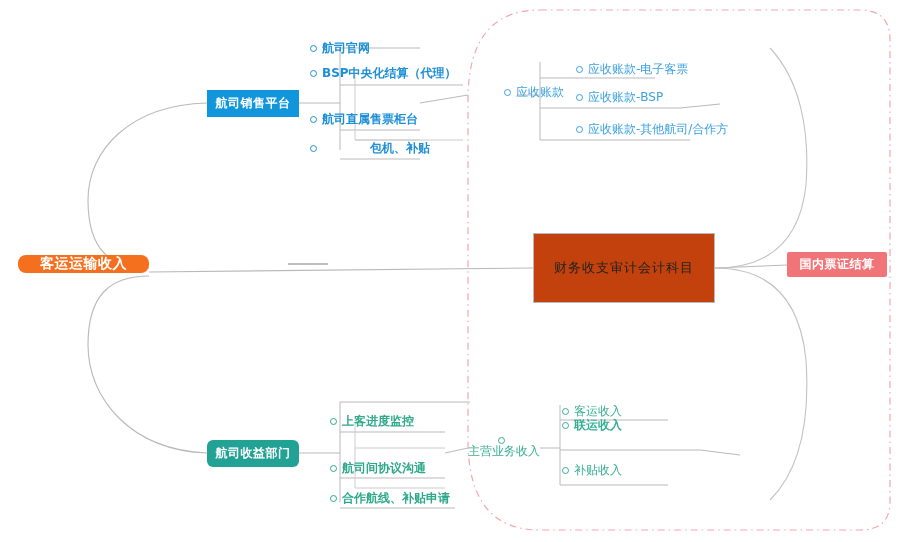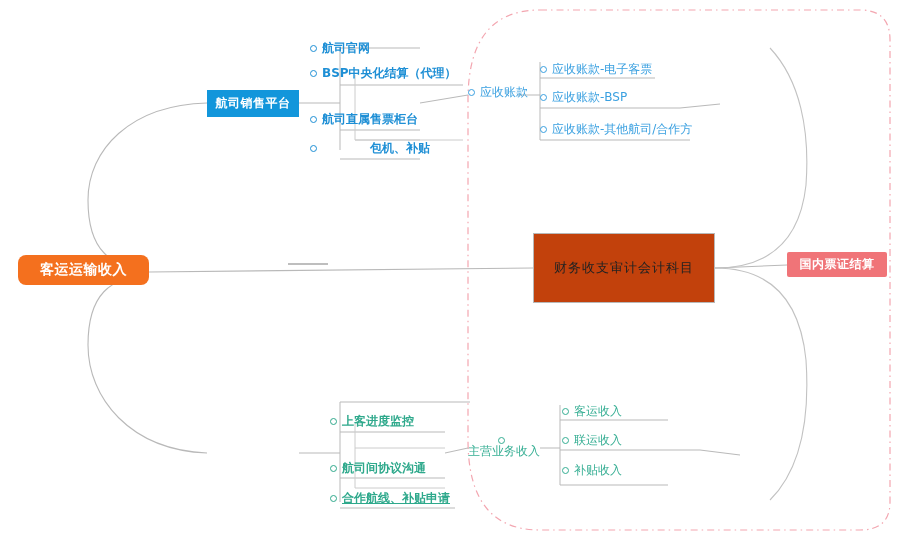--- a/index.html
+++ b/index.html
@@ -35,21 +35,21 @@
     color: #ffffff;
     font-weight: bold;
     letter-spacing: 0.5px;
     white-space: nowrap;
     box-sizing: border-box;
   }
   .pill-root {
     left: 18px;
     top: 255px;
     width: 131px;
-    height: 30px;
+    height: 18px;
     border-radius: 8px;
     background: #F4701E;
     font-size: 14px;
   }
   .pill-blue {
     left: 207px;
     top: 90px;
     width: 92px;
     height: 27px;
     border-radius: 0;
@@ -111,21 +111,21 @@
     display: inline-block;
     width: 5px;
     height: 5px;
     border-radius: 50%;
     border: 1px solid currentColor;
     background: transparent;
     margin-right: 5px;
     flex: 0 0 auto;
   }
   .leaf.blue   { color: #1E8FD5; }
-  .leaf.blue2  { color: #3AA0E0; }
+  .leaf.blue2  { color: #3AA0E0; padding-left: 36px; }
   .leaf.green  { color: #2FA98C; }
   .leaf.green2 { color: #35AE93; }
   .leaf.bold   { font-weight: bold; }
 </style>
 </head>
 <body>
 
 <div id="canvas">
 
   <svg id="wires" viewBox="0 0 903 542" xmlns="http://www.w3.org/2000/svg">
@@ -180,20 +180,23 @@
   </svg>
 
   <div class="pill pill-root">
     <span>客运运输收入</span>
   </div>
 
   <div class="pill pill-blue">
     <span>航司销售平台</span>
   </div>
 
+  <div class="pill pill-green">
+    <span>航司收益部门</span>
+  </div>
 
   <div class="center-box">
     <span class="cb-text">财务收支审计会计科目</span>
   </div>
 
   <div class="pill pill-red">
     <span>国内票证结算</span>
   </div>
 
   <div class="leaf blue bold" style="left:310px; top:41px;text-align:right;">
@@ -231,34 +234,34 @@
   </div>
 
   <div class="leaf green bold" style="left:330px; top:414px;">
     <span class="bullet"></span>
     <span>上客进度监控</span>
   </div>
   <div class="leaf green bold" style="left:330px; top:461px;">
     <span class="bullet"></span>
     <span>航司间协议沟通</span>
   </div>
-  <div class="leaf green bold" style="left:330px; top:491px;text-decoration:underline;">
+  <div class="leaf green bold" style="left:330px; top:491px;">
     <span class="bullet"></span>
     <span>合作航线、补贴申请</span>
   </div>
 
   <div class="leaf green2" style="left:468px; top:437px;flex-direction:column;">
     <span class="bullet"></span>
     <span>主营业务收入</span>
   </div>
   <div class="leaf green2" style="left:562px; top:404px;">
     <span class="bullet"></span>
     <span>客运收入</span>
   </div>
-  <div class="leaf green2" style="left:562px; top:433px;">
+  <div class="leaf green2" style="left:562px; top:418px;font-weight:bold;">
     <span class="bullet"></span>
     <span>联运收入</span>
   </div>
   <div class="leaf green2" style="left:562px; top:463px;">
     <span class="bullet"></span>
     <span>补贴收入</span>
   </div>
 
 </div>
 

